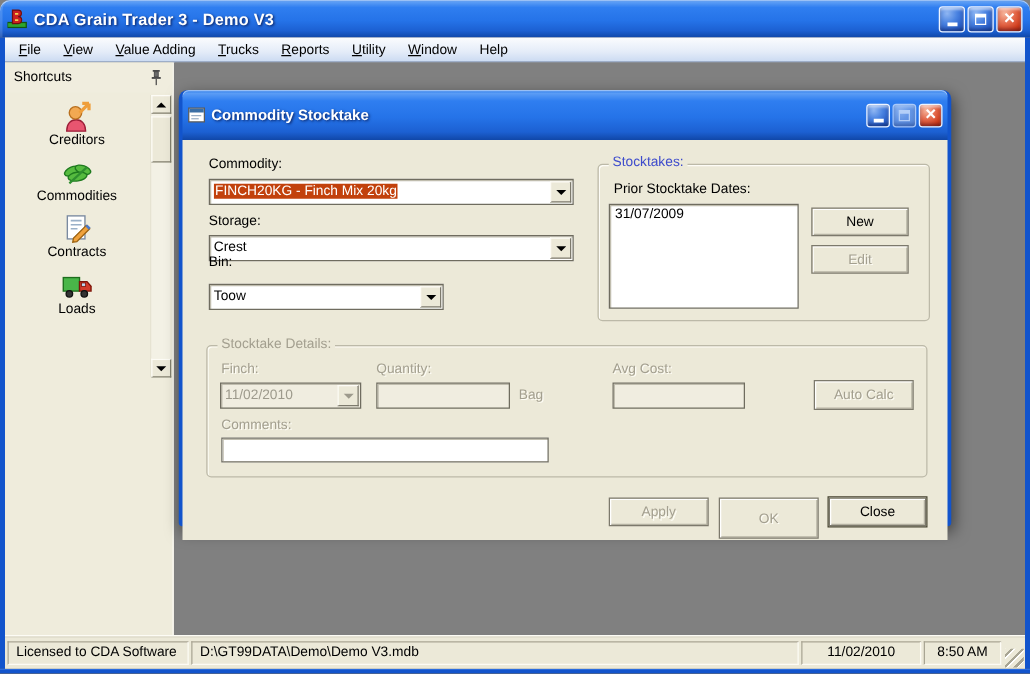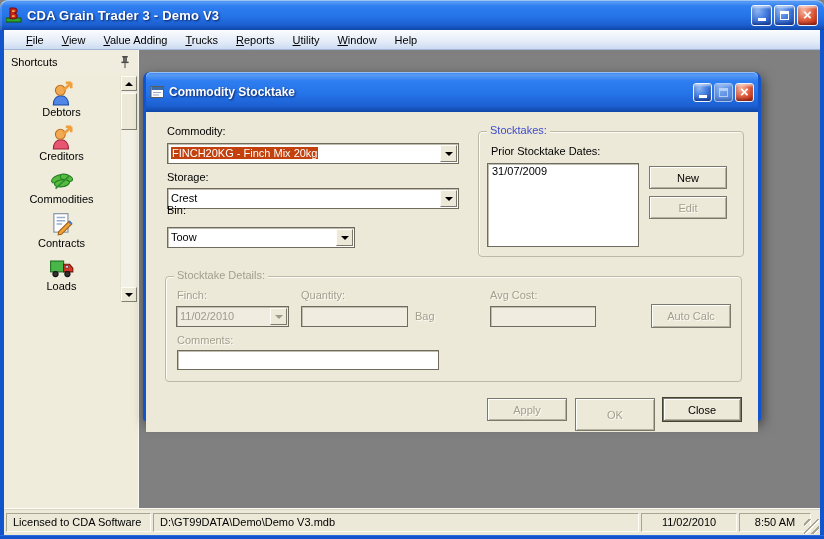--- a/index.html
+++ b/index.html
@@ -34,21 +34,21 @@
   .glyph-min { width:8px; height:3px; background:#fff; margin-top:9px; }
   .glyph-max { width:9px; height:9px; box-sizing:border-box; border:1px solid #fff; border-top-width:3px; }
   .glyph-close { color:#fff; font-size:15px; font-weight:bold; line-height:1; margin-top:-1px; }
   .b-left  { position:absolute; left:0;   top:30px; width:4px;  height:505px; background:#1254cc; }
   .b-right { position:absolute; left:820px; top:30px; width:4px; height:505px; background:#1254cc; }
   .b-bottom{ position:absolute; left:0; top:535px; width:824px; height:4px; background:#1254cc; box-shadow:inset 0 1px 0 #2a6ce0; }
   
   .menubar {
     position:absolute; left:4px; top:30px; width:816px; height:20px; box-sizing:border-box;
     background:linear-gradient(180deg,#fbfcfe 0%,#e4ecf8 60%,#ccdbf2 100%);
-    border-bottom:1px solid #a2b6d6; display:flex; align-items:flex-end; padding-left:13px;
+    border-bottom:1px solid #a2b6d6; display:flex; align-items:flex-end; padding-left:2px;
   }
   .menu-item { padding:3px 9px; white-space:nowrap; }
   
   .sidebar {
     position:absolute; left:4px; top:50px; width:135px; height:458px; box-sizing:border-box;
     background:#efecdc; border-right:1px solid #fbfaf3;
   }
   .side-header { position:absolute; left:0; top:0; width:100%; height:24px; box-sizing:border-box;
     display:flex; align-items:center; padding:0 7px; background:#f0edde; }
   .side-header-label { flex:1; }
@@ -73,21 +73,21 @@
   .mdi { position:absolute; left:140px; top:50px; width:680px; height:458px; background:#808080; }
   
   .statusbar { position:absolute; left:4px; top:508px; width:816px; height:27px; box-sizing:border-box;
     background:#ece9d8; border-top:1px solid #fdfcf5; box-shadow:inset 0 1px 0 #d8d5c4; }
   .spanel { position:absolute; top:4px; height:19px; box-sizing:border-box;
     border:1px solid; border-color:#a9a593 #fdfcf5 #fdfcf5 #a9a593;
     padding:2px 6px 0 6px; white-space:nowrap; overflow:hidden; }
   .sp1 { left:2px;  width:145px; }
   .sp2 { left:149px; width:486px; }
   .sp3 { left:637px; width:96px; text-align:center; }
-  .sp4 { left:735px; width:72px; text-align:center; }
+  .sp4 { left:735px; width:62px; text-align:center; }
   .grip { position:absolute; right:1px; bottom:1px; width:15px; height:15px;
     background:repeating-linear-gradient(-45deg, transparent 0 3px, #fff 3px 4px, #a8a593 4px 6px); }
   
   .dlg { position:absolute; left:143px; top:72px; width:618px; height:349px; box-sizing:border-box;
     background:#1254cc; border-radius:7px 7px 3px 3px; padding:0 3px 3px;
     box-shadow:2px 4px 12px rgba(0,0,0,.5); }
   .dlg-titlebar { height:40px; border-radius:5px 5px 0 0; display:flex; align-items:center; padding:0 4px;
     background:linear-gradient(180deg,#2a7ae8 0%,#5a9cf5 7%,#2f7ef0 22%,#2573e8 55%,#1c60d2 84%,#1047a8 100%);
     box-shadow:inset 0 1px 0 rgba(255,255,255,.5); }
   .dlg-title { color:#fff; font-weight:bold; font-size:12px; text-shadow:1px 1px 2px rgba(8,28,90,.95);
@@ -173,28 +173,20 @@
       <svg class="pin" viewBox="0 0 12 14">
         <rect x="3.2" y="1" width="5.6" height="1.4" fill="#4a4a4a"></rect>
         <rect x="4.4" y="2.4" width="3.2" height="4.2" fill="#6a6a6a" stroke="#3a3a3a" stroke-width=".6"></rect>
         <rect x="2.4" y="6.6" width="7.2" height="1.5" fill="#4a4a4a"></rect>
         <rect x="5.5" y="8.1" width="1" height="5" fill="#4a4a4a"></rect>
       </svg>
     </div>
     <div class="side-list" id="sideList">
         <div class="side-item">
           <svg viewBox="0 0 24 24">
-            <path d="M4 23 C4 17.5 7 14.6 11 14.6 S18 17.5 18 23 Z" fill="#4f86e8" stroke="#1c47a0"></path>
-            <circle cx="10.5" cy="9.5" r="4.6" fill="#f2a952" stroke="#b86f1e"></circle>
-            <path d="M13.5 9.5 L20.5 2.5 M20.5 2.5 h-5 M20.5 2.5 v5" stroke="#ef9f3c" stroke-width="2.4" fill="none"></path>
-          </svg>
-          <div class="side-label">Debtors</div>
-        </div>
-        <div class="side-item">
-          <svg viewBox="0 0 24 24">
             <path d="M4 23 C4 17.5 7 14.6 11 14.6 S18 17.5 18 23 Z" fill="#e85570" stroke="#9c1f38"></path>
             <circle cx="10.5" cy="9.5" r="4.6" fill="#f2a952" stroke="#b86f1e"></circle>
             <path d="M13.5 9.5 L20.5 2.5 M20.5 2.5 h-5 M20.5 2.5 v5" stroke="#ef9f3c" stroke-width="2.4" fill="none"></path>
           </svg>
           <div class="side-label">Creditors</div>
         </div>
         <div class="side-item">
           <svg viewBox="0 0 24 24">
             <g stroke="#1e7a1e" stroke-width="1" fill="#56bb3f">
               <ellipse cx="8" cy="11" rx="6" ry="3" transform="rotate(-25 8 11)"></ellipse>

